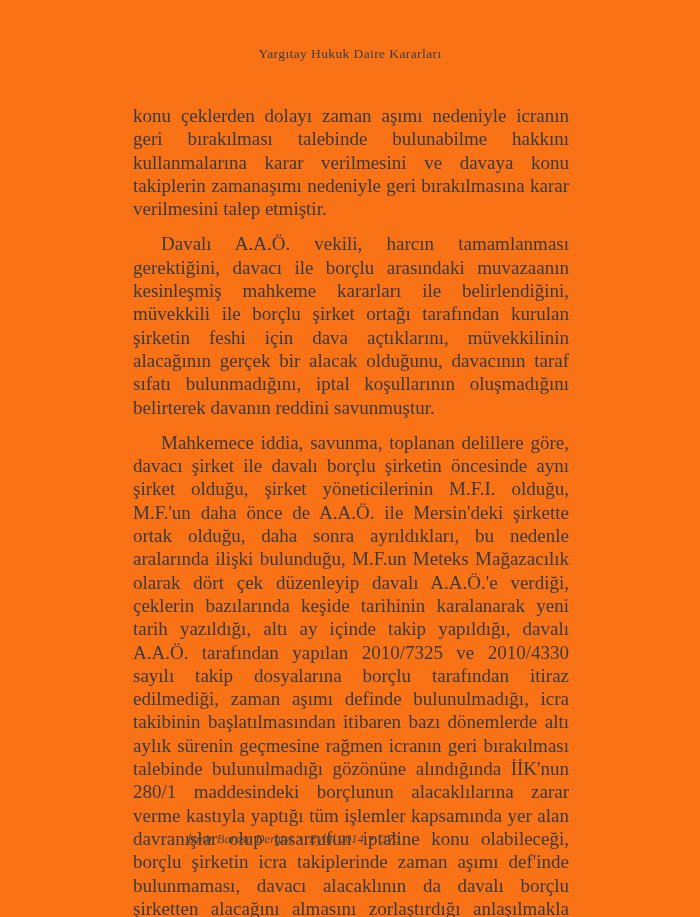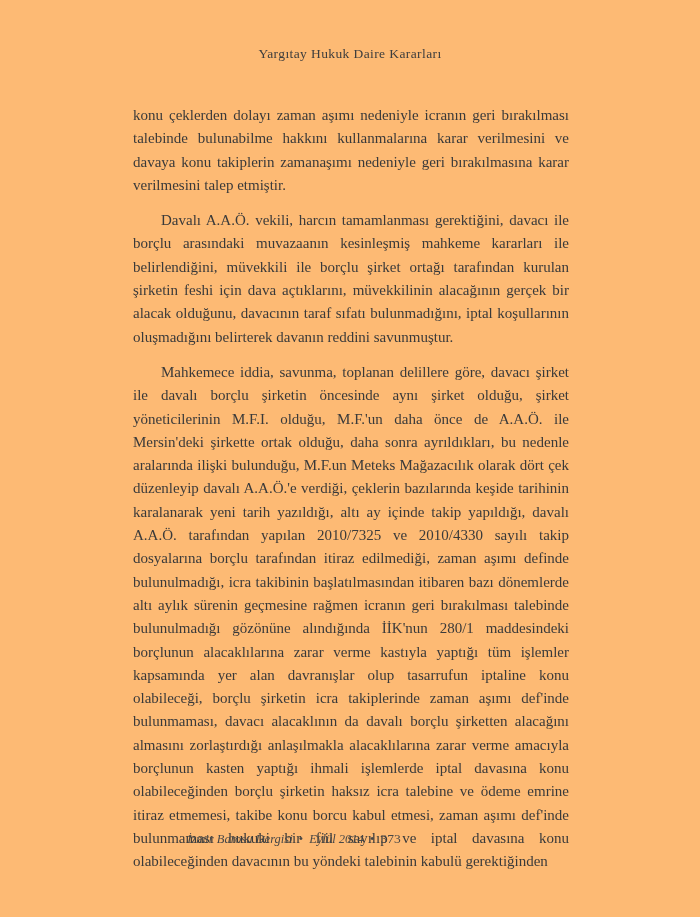--- a/index.html
+++ b/index.html
@@ -5,21 +5,21 @@
   html, body {
     margin: 0;
     padding: 0;
     background: #e8e8e8;
   }
   .page {
     position: relative;
     width: 700px;
     height: 917px;
     margin: 0 auto;
-    background: #fdba74;
+    background: #f97316;
     overflow: hidden;
     font-family: "Liberation Serif", serif;
     color: #3a3a3a;
   }
   .running-header {
     position: absolute;
     top: 46px;
     left: 0;
     width: 700px;
     text-align: center;
@@ -28,21 +28,21 @@
     color: #3d3d3d;
   }
   .body-text {
     position: absolute;
     top: 104px;
     left: 133px;
     width: 436px;
   }
   .body-text p {
     margin: 0 0 12px 0;
-    font-size: 15px;
+    font-size: 19px;
     line-height: 23.3px;
     text-align: justify;
     text-indent: 28px;
     color: #3a3a3a;
     hyphens: auto;
     -webkit-hyphens: auto;
   }
   .body-text p.no-indent {
     text-indent: 0;
   }

